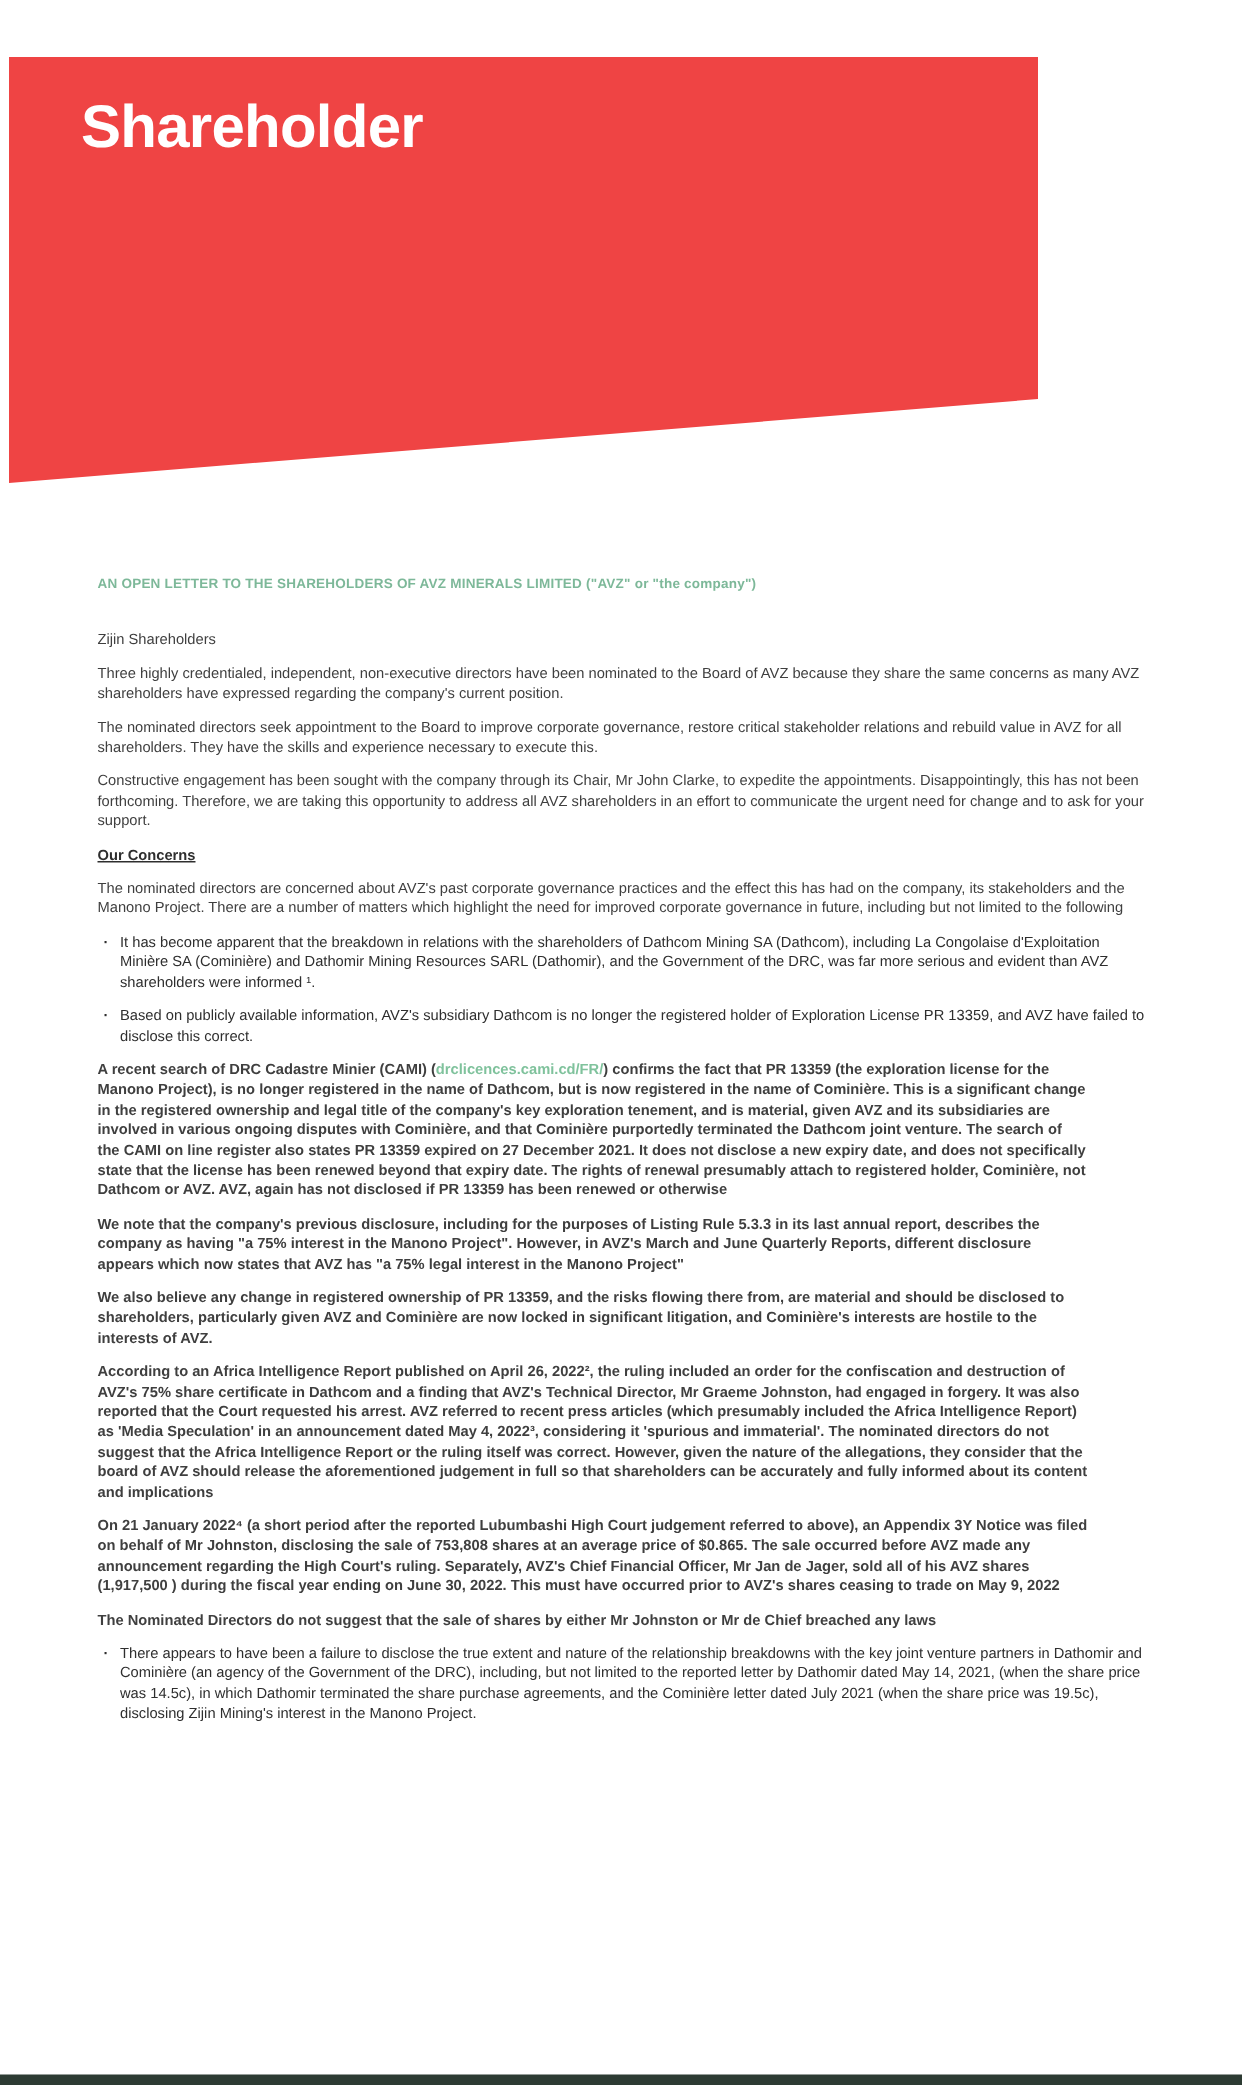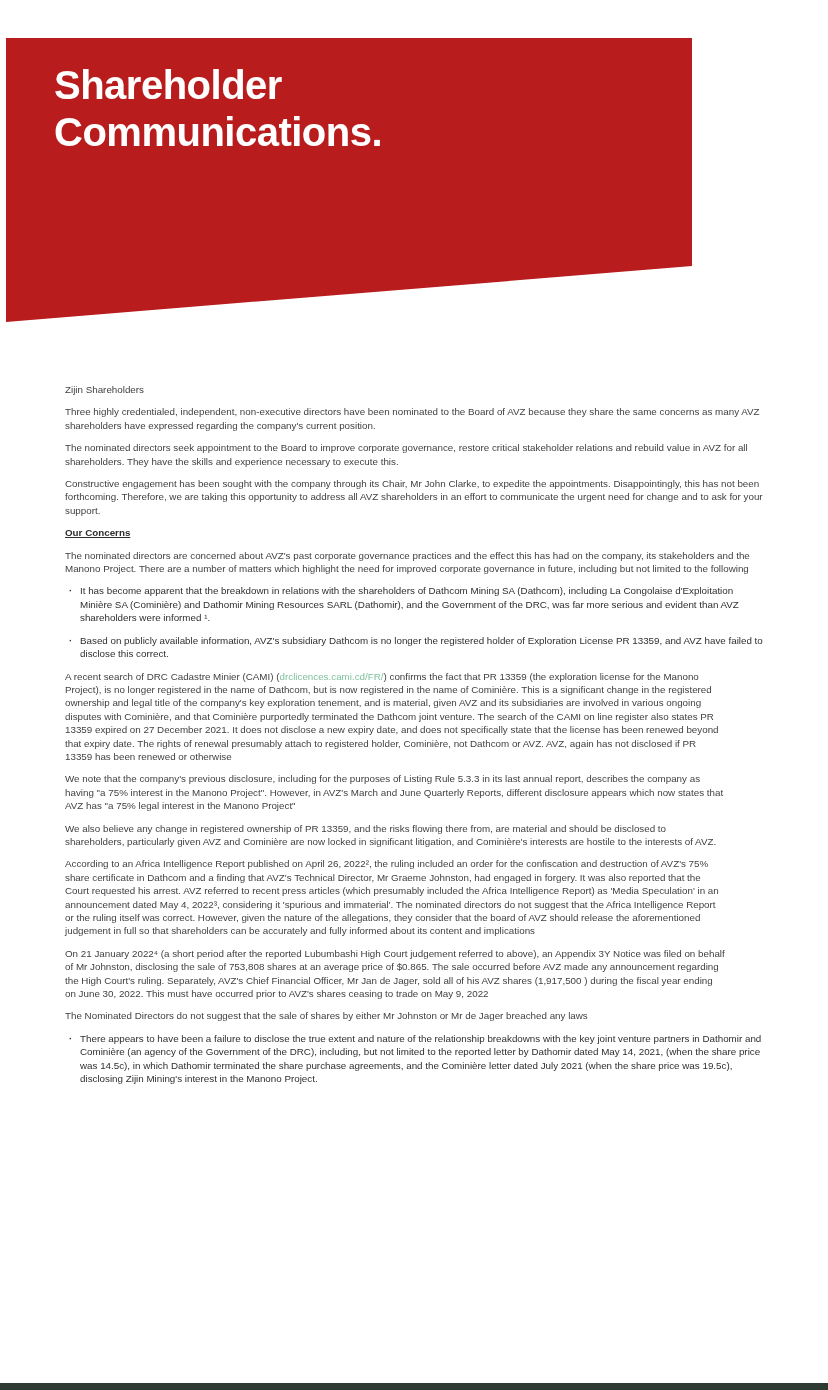--- a/index.html
+++ b/index.html
@@ -11,21 +11,21 @@
     overflow: hidden;
     font-family: "Liberation Sans", "DejaVu Sans", sans-serif;
   }
   
   .banner {
     position: absolute;
     left: 6px;
     top: 38px;
     width: 686px;
     height: 284px;
-    background: #b91c1c;
+    background: #ef4444;
     clip-path: polygon(0 0, 100% 0, 100% 80.3%, 0 100%);
   }
   .banner-title {
     padding: 24px 0 0 48px;
     color: #ffffff;
     font-size: 40px;
     font-weight: 800;
     line-height: 1.18;
     letter-spacing: -0.5px;
   }
@@ -62,20 +62,21 @@
     content: "\00B7";
     position: absolute;
     left: 4px;
     top: 0;
     font-weight: bold;
     color: #2e2e2e;
   }
   .sub-para {
     margin: 0 0 9px 35px;
     width: 660px;
+    font-weight: bold;
   }
   .cami-link {
     color: #7fc29c;
     text-decoration: none;
     cursor: pointer;
   }
   
   .footer-bar {
     position: absolute;
     left: 0;
@@ -86,26 +87,26 @@
   }
 </style>
 </head>
 <body>
 
 <div class="page">
 
   <div class="banner">
     <div class="banner-title">
       <span>Shareholder</span><br>
-      <span>Communications.</span>
     </div>
   </div>
 
   <div class="content">
 
+    <div class="letter-heading">AN OPEN LETTER TO THE SHAREHOLDERS OF AVZ MINERALS LIMITED ("AVZ" or "the company")</div>
 
     <p class="salutation">Zijin Shareholders</p>
 
     <p>Three highly credentialed, independent, non-executive directors have been nominated to the Board of AVZ because they share the same concerns as many AVZ shareholders have expressed regarding the company's current position.</p>
     <p>The nominated directors seek appointment to the Board to improve corporate governance, restore critical stakeholder relations and rebuild value in AVZ for all shareholders. They have the skills and experience necessary to execute this.</p>
     <p>Constructive engagement has been sought with the company through its Chair, Mr John Clarke, to expedite the appointments. Disappointingly, this has not been forthcoming. Therefore, we are taking this opportunity to address all AVZ shareholders in an effort to communicate the urgent need for change and to ask for your support.</p>
 
     <p class="section-heading">Our Concerns</p>
 
     <p>The nominated directors are concerned about AVZ's past corporate governance practices and the effect this has had on the company, its stakeholders and the Manono Project. There are a number of matters which highlight the need for improved corporate governance in future, including but not limited to the following</p>
@@ -120,21 +121,21 @@
       <p class="sub-para">We note that the company's previous disclosure, including for the purposes of Listing Rule 5.3.3 in its last annual report, describes the company as having "a 75% interest in the Manono Project". However, in AVZ's March and June Quarterly Reports, different disclosure appears which now states that AVZ has "a 75% legal interest in the Manono Project"</p>
       <p class="sub-para">We also believe any change in registered ownership of PR 13359, and the risks flowing there from, are material and should be disclosed to shareholders, particularly given AVZ and Cominière are now locked in significant litigation, and Cominière's interests are hostile to the interests of AVZ.</p>
     </div>
 
     <div class="bullet">
       <p class="sub-para">According to an Africa Intelligence Report published on April 26, 2022², the ruling included an order for the confiscation and destruction of AVZ's 75% share certificate in Dathcom and a finding that AVZ's Technical Director, Mr Graeme Johnston, had engaged in forgery. It was also reported that the Court requested his arrest. AVZ referred to recent press articles (which presumably included the Africa Intelligence Report) as 'Media Speculation' in an announcement dated May 4, 2022³, considering it 'spurious and immaterial'. The nominated directors do not suggest that the Africa Intelligence Report or the ruling itself was correct. However, given the nature of the allegations, they consider that the board of AVZ should release the aforementioned judgement in full so that shareholders can be accurately and fully informed about its content and implications</p>
     </div>
 
     <div class="bullet">
       <p class="sub-para">On 21 January 2022⁴ (a short period after the reported Lubumbashi High Court judgement referred to above), an Appendix 3Y Notice was filed on behalf of Mr Johnston, disclosing the sale of 753,808 shares at an average price of $0.865. The sale occurred before AVZ made any announcement regarding the High Court's ruling. Separately, AVZ's Chief Financial Officer, Mr Jan de Jager, sold all of his AVZ shares (1,917,500 ) during the fiscal year ending on June 30, 2022. This must have occurred prior to AVZ's shares ceasing to trade on May 9, 2022</p>
-      <p class="sub-para">The Nominated Directors do not suggest that the sale of shares by either Mr Johnston or Mr de Jager breached any laws</p>
+      <p class="sub-para">The Nominated Directors do not suggest that the sale of shares by either Mr Johnston or Mr de Chief breached any laws</p>
     </div>
 
     <div class="bullet">
       <p class="bullet-lead">There appears to have been a failure to disclose the true extent and nature of the relationship breakdowns with the key joint venture partners in Dathomir and Cominière (an agency of the Government of the DRC), including, but not limited to the reported letter by Dathomir dated May 14, 2021, (when the share price was 14.5c), in which Dathomir terminated the share purchase agreements, and the Cominière letter dated July 2021 (when the share price was 19.5c), disclosing Zijin Mining's interest in the Manono Project.</p>
     </div>
 
   </div>
 
   <div class="footer-bar"></div>
 

